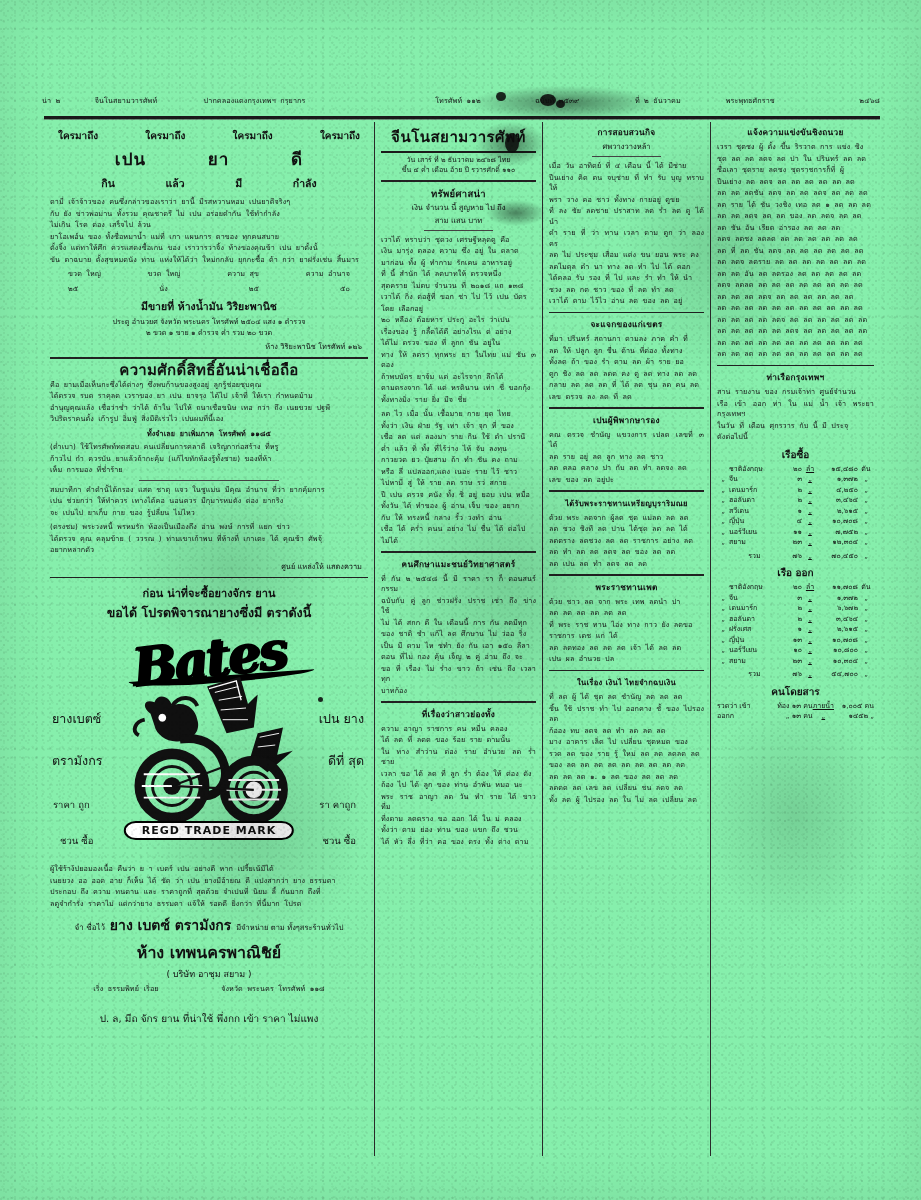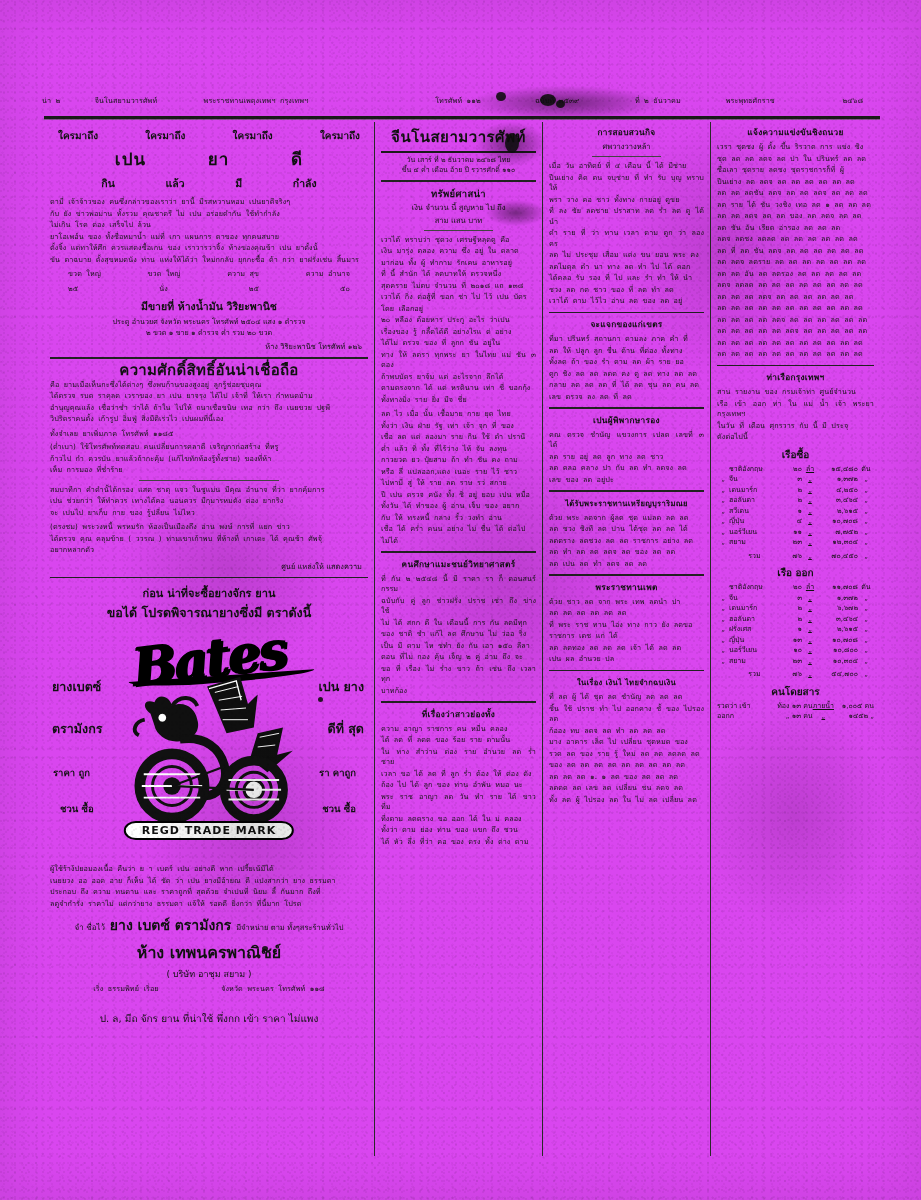--- a/index.html
+++ b/index.html
@@ -4,21 +4,21 @@
 <style>
   html,body{margin:0;padding:0;background:#ffffff;}
   body{
     width:921px;height:1200px;overflow:hidden;
     font-family:"DejaVu Sans","Liberation Sans",sans-serif;
     color:#111;
   }
   
   #page{
     position:relative;width:921px;height:1200px;
-    background:#d946ef;
+    background:#86efac;
   }
   
   #page:before{
     content:"";position:absolute;inset:0;pointer-events:none;z-index:40;
     background-image:
       radial-gradient(circle at 12% 22%, rgba(0,0,0,.10) 0 1px, transparent 1.4px),
       radial-gradient(circle at 37% 64%, rgba(0,0,0,.09) 0 1px, transparent 1.4px),
       radial-gradient(circle at 68% 31%, rgba(0,0,0,.08) 0 1px, transparent 1.4px),
       radial-gradient(circle at 83% 77%, rgba(0,0,0,.09) 0 1px, transparent 1.4px),
       radial-gradient(circle at 52% 12%, rgba(0,0,0,.07) 0 1px, transparent 1.4px),
@@ -38,21 +38,21 @@
     font-size:11px;letter-spacing:.2px;white-space:nowrap;
   }
   #masthead-bar span{display:inline-block;}
   .hd-pageno{width:58px;}
   .hd-paper{width:120px;}
   .hd-addr{width:255px;}
   .hd-tel{width:110px;}
   .hd-vol{width:110px;}
   .hd-date{width:100px;}
   .hd-era{width:110px;}
-  .hd-year{width:60px;text-align:center;}
+  .hd-year{width:60px;text-align:right;}
   #rule-top{
     position:absolute;left:44px;top:116px;width:836px;height:3px;background:#1a1a1a;
   }
   #rule-top:after{
     content:"";position:absolute;left:0;top:3px;width:100%;height:1px;background:#555;opacity:.6;
   }
 
   
   #cols{
     position:absolute;left:44px;top:122px;width:836px;height:1034px;
@@ -66,21 +66,21 @@
   .c4{width:170px;}
 
   
   .ln{
     font-size:7.2px;line-height:10.5px;letter-spacing:.1px;
     color:#151515;word-spacing:2px;
   }
   .body p{margin:0 0 1px 0;}
   .body{margin:3px 0 4px 0;}
   .just{text-align:justify;}
-  .ctr{}
+  .ctr{text-align:center;font-weight:bold;}
 
   .hrule{height:1.6px;background:#222;margin:5px 10% 5px 10%;}
   .hrule.full{margin:5px 0;}
   .hrule.thin{height:1px;background:#444;}
   .hrule.short{margin:4px 28%;}
 
   .sechead{
     text-align:center;font-size:9.5px;font-weight:bold;line-height:13px;
     margin:4px 0 2px 0;letter-spacing:.3px;
   }
@@ -122,21 +122,21 @@
     font-style:italic;font-weight:bold;font-size:52px;color:#000;
     letter-spacing:-2px;
     text-shadow:2px 2px 0 #000, -1px 1px 0 #000;
   }
   #bates-logo:after{
     content:"";position:absolute;left:-6px;right:-26px;bottom:4px;height:7px;
     background:#000;border-radius:0 0 60% 40%/0 0 100% 100%;
     transform:rotate(3deg);
   }
   .bates-side{
-    position:absolute;font-weight:bold;white-space:nowrap;
+    position:absolute;font-weight:normal;white-space:nowrap;margin-top:32px;
   }
   .bs-l1{left:2px;top:52px;font-size:12.5px;}
   .bs-l2{left:2px;top:94px;font-size:12.5px;}
   .bs-l3{left:3px;top:140px;font-size:9.5px;}
   .bs-l4{left:10px;top:176px;font-size:9.5px;}
   .bs-r1{right:4px;top:52px;font-size:12.5px;}
   .bs-r2{right:4px;top:94px;font-size:12.5px;}
   .bs-r3{right:12px;top:140px;font-size:9.5px;}
   .bs-r4{right:12px;top:176px;font-size:9.5px;}
   #dragon-wheel{
@@ -199,21 +199,21 @@
          background:radial-gradient(ellipse at center, rgba(0,0,0,.13) 0%, rgba(0,0,0,0) 70%);}
 </style>
 </head>
 <body>
 
 <div id="page">
 
   <div id="masthead-bar">
     <span class="hd-pageno ln">น่า ๒</span>
     <span class="hd-paper  ln">จีนโนสยามวารศัพท์</span>
-    <span class="hd-addr   ln">พระราชทานเพตุงเทพฯ กรุงเทพฯ</span>
+    <span class="hd-addr   ln">ปากคลองแดงกรุงเทพฯ กรุยากร</span>
     <span class="hd-tel    ln">โทรศัพท์ ๑๑๒</span>
     <span class="hd-vol    ln">ฉบับที่ ๓๕๓๙</span>
     <span class="hd-date   ln">ที่ ๒ ธันวาคม</span>
     <span class="hd-era    ln">พระพุทธศักราช</span>
     <span class="hd-year   ln">๒๔๖๘</span>
   </div>
   <div id="rule-top"></div>
 
   <div id="cols">
 

